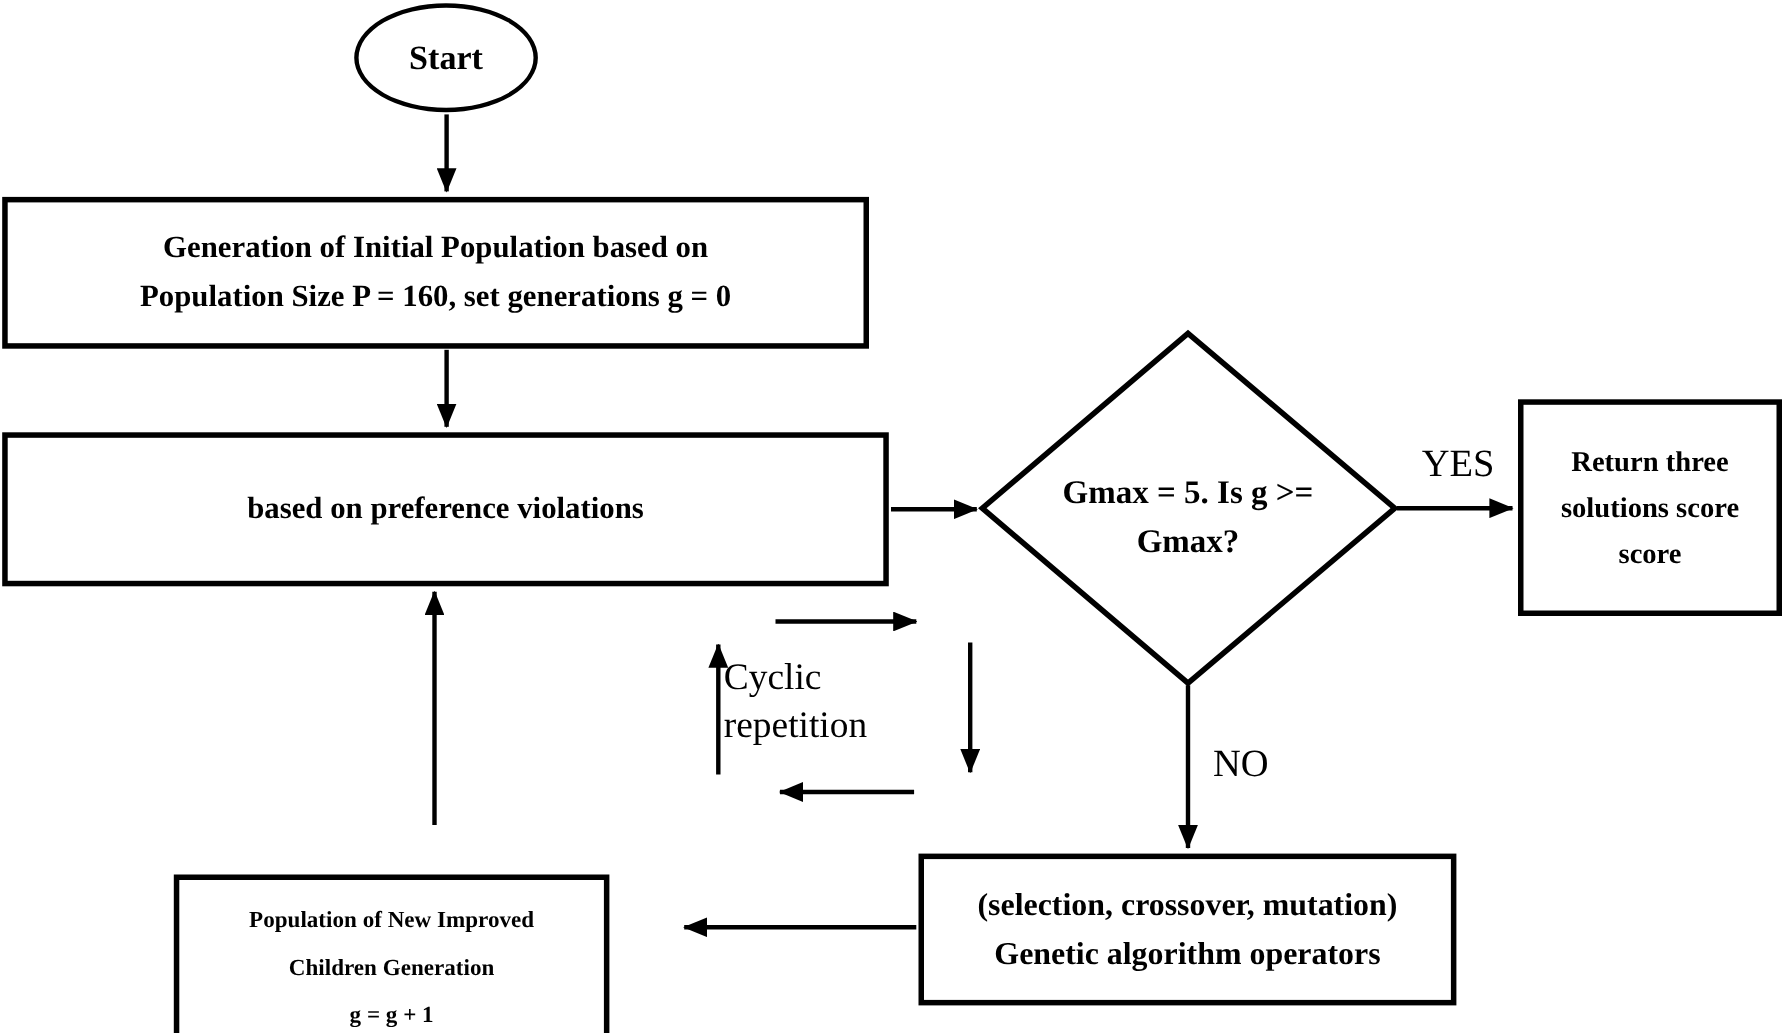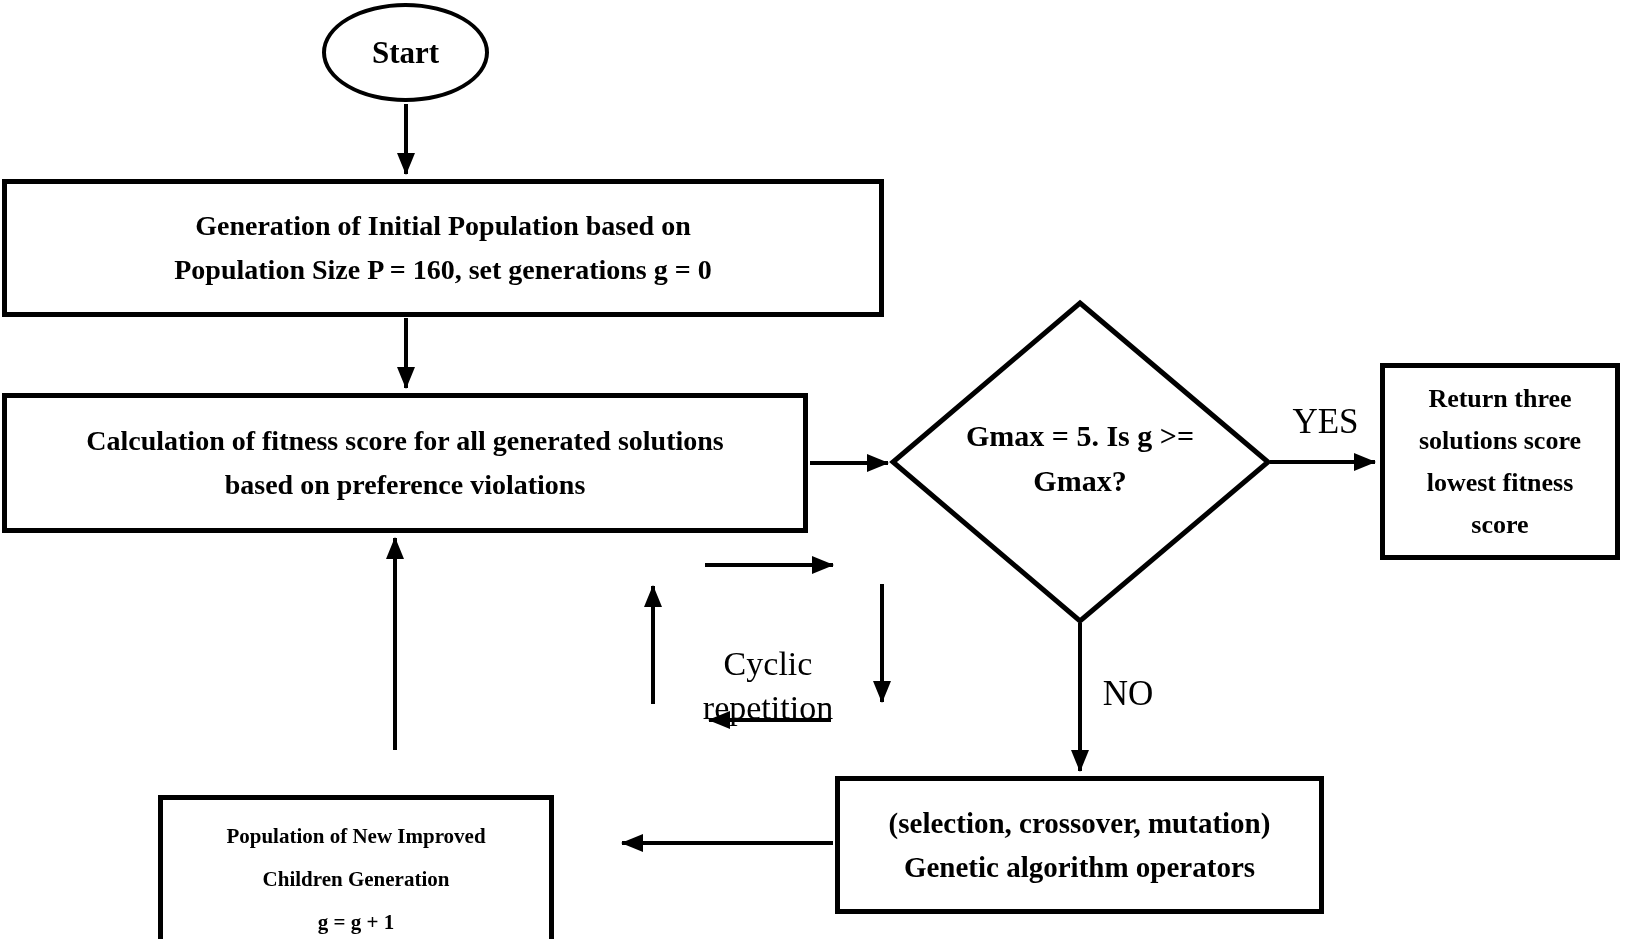--- a/index.html
+++ b/index.html
@@ -13,37 +13,37 @@
     display:flex; flex-direction:column; align-items:center; justify-content:center;
     text-align:center; font-weight:bold;
   }
   .node .ln { display:block; white-space:nowrap; }
 
   #node-start {
     left:322px; top:3px; width:167px; height:99px;
     border-width:4px; border-radius:50%;
     font-size:31px;
   }
-  #node-init  { left:2px;    top:179px; width:882px; height:138px; font-size:28px; line-height:44px; }
+  #node-init  { left:2px;    top:179px; width:788px; height:138px; font-size:28px; line-height:44px; }
   #node-fitness { left:2px;  top:393px; width:806px; height:140px; font-size:28px; line-height:44px; }
   #node-return { left:1380px; top:363px; width:240px; height:197px; font-size:26px; line-height:42px; }
   #node-genetic { left:835px; top:776px; width:489px; height:138px; font-size:29px; line-height:44px; }
   #node-population { left:158px; top:795px; width:396px; height:181px; font-size:21px; line-height:43px; padding-bottom:12px; }
 
   .floating-text {
-    position:absolute; text-align:center; font-weight:bold; background:transparent;
+    position:absolute; text-align:center; font-weight:bold; background:transparent;margin-top:12px;
   }
   #decision-text { left:930px; top:413px; width:300px; font-size:30px; line-height:45px; }
 
   .edge-label {
     position:absolute; font-weight:normal; font-size:35px; text-align:center; white-space:nowrap;
   }
   #label-yes { left:1248px; top:402px; width:155px; }
   #label-no  { left:1078px; top:674px; width:100px; }
-  #label-cyclic { left:658px; top:594px; width:220px; font-size:34px; line-height:44px; text-align:center; position:absolute; font-weight:normal;margin-top:48px; }
+  #label-cyclic { left:658px; top:594px; width:220px; font-size:34px; line-height:44px; text-align:left; position:absolute; font-weight:normal; }
 </style>
 </head>
 <body>
 
 <div class="stage">
 
   <svg class="connectors" viewBox="0 0 1625 939" xmlns="http://www.w3.org/2000/svg">
     <defs>
       <marker id="arrow" markerUnits="userSpaceOnUse" markerWidth="22" markerHeight="18" refX="21" refY="9" orient="auto">
         <path d="M0,0 L22,9 L0,18 Z" fill="#000"></path>
@@ -75,33 +75,31 @@
   <div class="node" id="node-start">
     <span class="ln">Start</span>
   </div>
 
   <div class="node" id="node-init">
     <span class="ln">Generation of Initial Population based on</span>
     <span class="ln">Population Size P = 160, set generations g = 0</span>
   </div>
 
   <div class="node" id="node-fitness">
-    <span class="ln">Calculation of fitness score for all generated solutions</span>
     <span class="ln">based on preference violations</span>
   </div>
 
   <div class="floating-text" id="decision-text">
     <span class="ln">Gmax = 5.</span>
     <span class="ln">Is g &gt;= Gmax?</span>
   </div>
 
   <div class="node" id="node-return">
     <span class="ln">Return three</span>
     <span class="ln">solutions score</span>
-    <span class="ln">lowest fitness</span>
     <span class="ln">score</span>
   </div>
 
   <div class="node" id="node-genetic">
     <span class="ln">(selection, crossover, mutation)</span>
     <span class="ln">Genetic algorithm operators</span>
   </div>
 
   <div class="node" id="node-population">
     <span class="ln">Population of New Improved</span>

